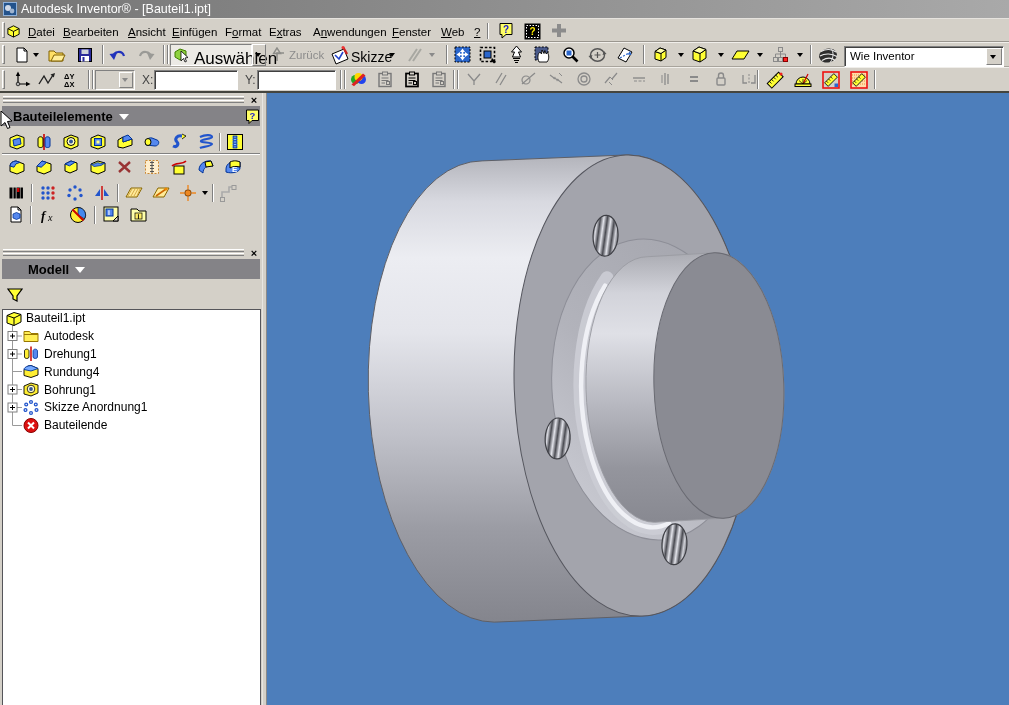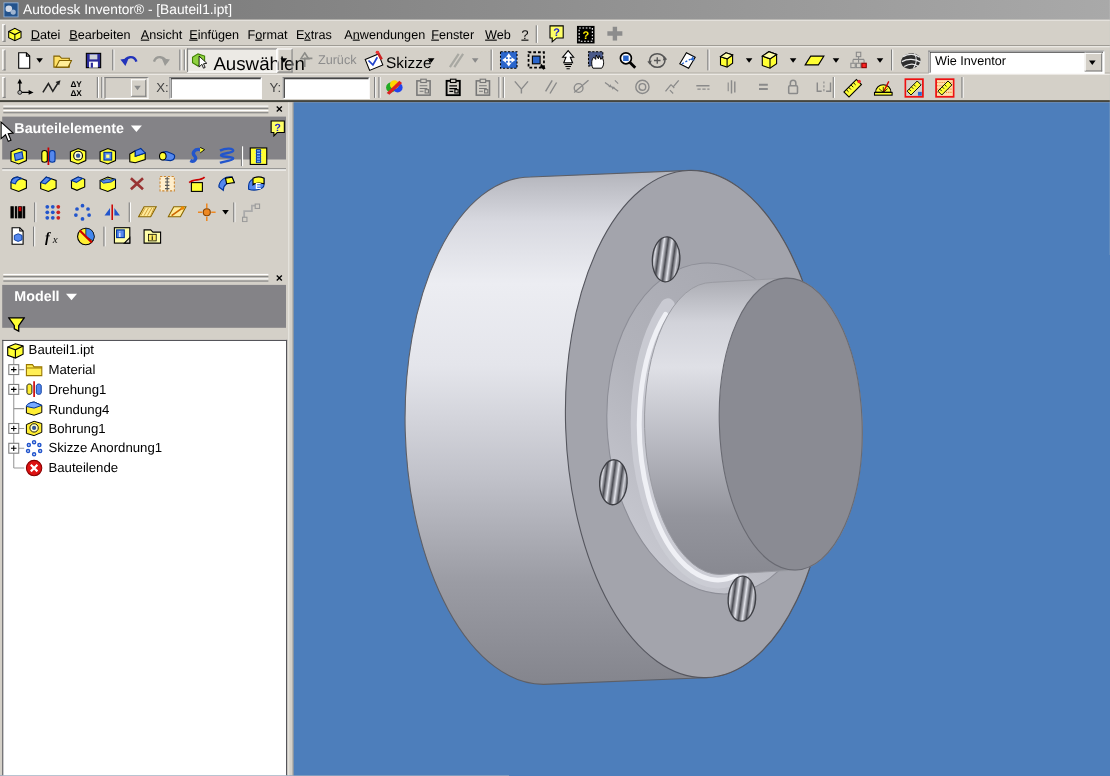--- a/index.html
+++ b/index.html
@@ -17,21 +17,21 @@
 .ddg{border-top-color:#8a8a8a}
 .ico{position:absolute}
 .btnraised{border:1px solid;border-color:#fff #808080 #808080 #fff}
 .btnsunk{border:1px solid;border-color:#808080 #fff #fff #808080;background:#eceae5}
 .graytxt{color:#8c8c8c}
 .field{background:#fff;border:1px solid;border-color:#808080 #fff #fff #808080;box-shadow:inset 1px 1px 0 #404040}
 
 .lpanel{left:0;top:93px;width:262px;height:612px;background:#d4d0c8}
 .pstrip{left:262px;top:93px;width:5px;height:612px;background:#d4d0c8;border-left:1px solid #e8e6e1;border-right:1px solid #8a8a8a}
 .grabline{left:3px;width:241px;height:3px;border-top:1px solid #fff;border-bottom:1px solid #808080}
-.phead{left:2px;width:258px;height:39px;background:#848387;color:#ffffff;font-weight:bold;font-size:13px;line-height:21px}
+.phead{left:2px;width:258px;height:20px;background:#848387;color:#000000;font-weight:bold;font-size:13px;line-height:21px}
 .pX{width:12px;height:12px;font-size:11px;font-weight:bold;color:#000;line-height:11px;text-align:center}
 .treebox{left:2px;top:309px;width:259px;height:396px;background:#fff;border:1px solid #55555a;border-bottom:none}
 .trow{position:absolute;left:0;height:17px;font-size:12px;color:#000;white-space:nowrap}
 .tsep{left:2px;width:258px;height:2px;border-top:1px solid #808080;border-bottom:1px solid #fff}
 .cursor{position:absolute;z-index:99}
 
 .vp{left:267px;top:93px;width:742px;height:612px;background:#4d7ebb}
 </style></head>
 <body>
 <div class="abs titlebar"></div>
@@ -517,21 +517,21 @@
 <svg class="ico" style="left:129px;top:205px" width="19" height="19" viewBox="0 0 19 19">
       <path d="M2 4 H8 L10 6 H17 V16 H2 Z" fill="#ffffaa" stroke="#000"></path>
       <rect x="6" y="8" width="7" height="6" fill="#ffee66" stroke="#000" stroke-width="0.7"></rect>
       <text x="8.5" y="13.5" font-size="6.5" font-weight="bold" fill="#000" font-family="Liberation Sans">i</text>
     </svg>
 </div>
 <div class="abs tsep" style="top:153px"></div>
 <div class="abs grabline" style="top:249px"></div>
 <div class="abs grabline" style="top:253px"></div>
 <div class="abs pX" style="left:248px;top:248px">×</div>
-<div class="abs phead" style="top:259px"><span style="margin-left:11px">Modell</span><span style="display:inline-block;width:0;height:0;border-left:5px solid transparent;border-right:5px solid transparent;border-top:6px solid #fff;margin-left:6px;vertical-align:1px"></span></div>
+<div class="abs phead" style="top:259px"><span style="margin-left:26px">Modell</span><span style="display:inline-block;width:0;height:0;border-left:5px solid transparent;border-right:5px solid transparent;border-top:6px solid #fff;margin-left:6px;vertical-align:1px"></span></div>
 <div id="qicon2"></div>
 <svg class="abs" style="left:7px;top:287px" width="16" height="16" viewBox="0 0 16 16">
     <path d="M1 2 L15 2 L10 9 L10 14 L6 12 L6 9 Z" fill="#ffff33" stroke="#000" stroke-width="1.2"></path>
   </svg>
 <div class="abs treebox"></div>
 <div id="tree">
 <svg class="abs" style="left:3px;top:310px" width="250" height="125" viewBox="0 0 250 125">
 <g stroke="#9a9a9a" fill="none">
 <path d="M9.5 14 V115.5"></path>
 <path d="M9.5 26 H19 M9.5 44 H19 M9.5 61.5 H19 M9.5 79.5 H19 M9.5 97.5 H19 M9.5 115.5 H19"></path>
@@ -585,21 +585,21 @@
           <circle cx="2.5" cy="10.5" r="1.4"></circle>
           <circle cx="3.2" cy="5" r="1.4"></circle>
         </g>
       </g>
 <g transform="translate(20,107.5)">
         <circle cx="8" cy="8" r="7" fill="#dd1111" stroke="#880000"></circle>
         <path d="M5 5 L11 11 M11 5 L5 11" stroke="#fff" stroke-width="2"></path>
       </g>
 </svg>
 <div class="trow" style="left:26px;top:311px">Bauteil1.ipt</div>
-<div class="trow" style="left:44px;top:329px">Material</div>
+<div class="trow" style="left:44px;top:329px">Autodesk</div>
 <div class="trow" style="left:44px;top:347px">Drehung1</div>
 <div class="trow" style="left:44px;top:364.5px">Rundung4</div>
 <div class="trow" style="left:44px;top:382.5px">Bohrung1</div>
 <div class="trow" style="left:44px;top:400px">Skizze Anordnung1</div>
 <div class="trow" style="left:44px;top:418px">Bauteilende</div>
 </div>
 
 <div class="abs vp"></div>
 <svg class="abs" style="left:267px;top:93px" width="742" height="612" viewBox="0 0 742 613">
 <defs>

